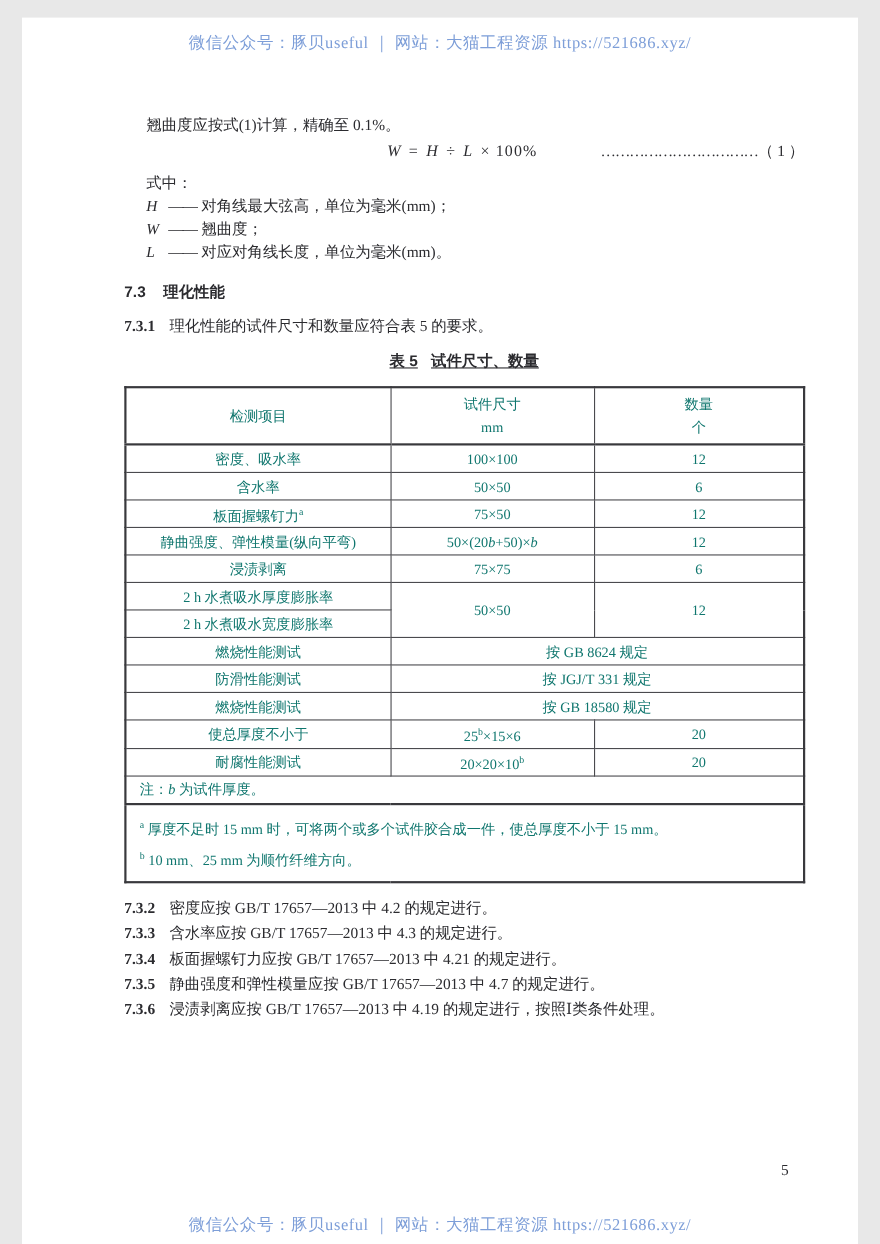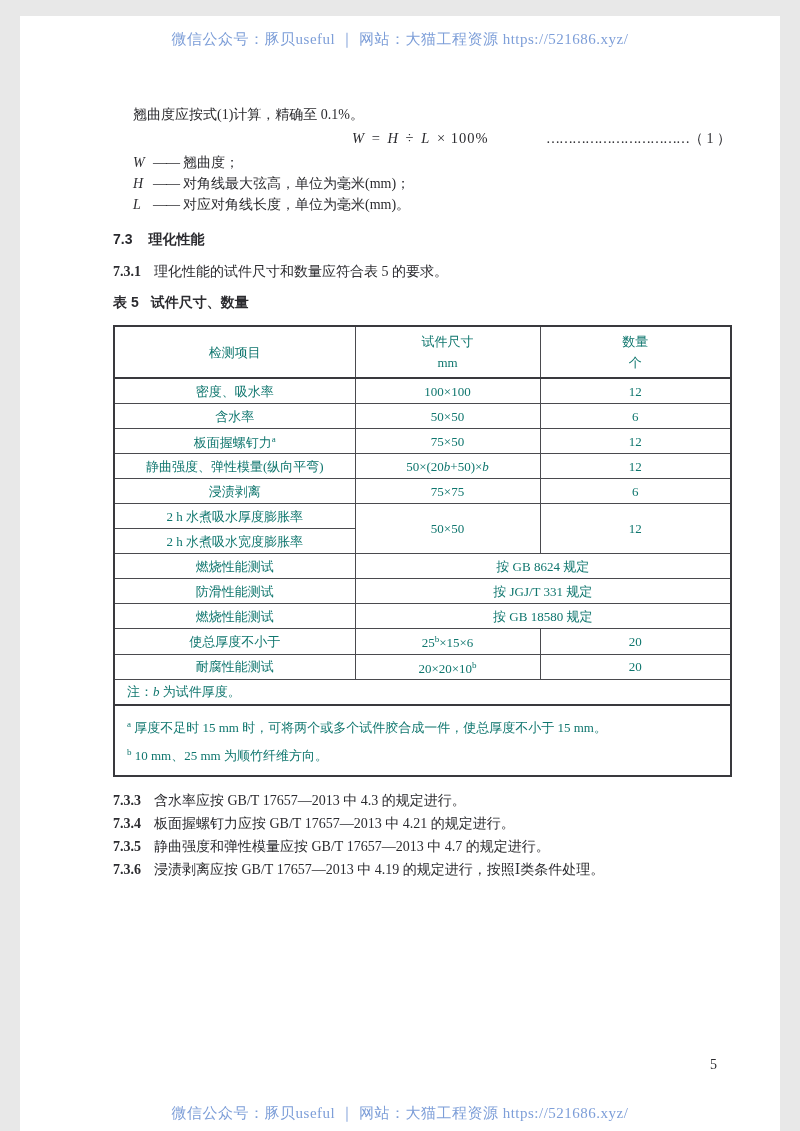--- a/index.html
+++ b/index.html
@@ -38,22 +38,22 @@
   .def-line { padding-left:20px; }
   .def-sym { display:inline-block; width:20px; font-style:italic; }
   .def-dash { letter-spacing:-1px; margin-right:4px; }
 
   .closing { text-indent:20px; }
 
   .h73 { margin-top:14px; font-weight:bold; font-family:"Liberation Sans","DejaVu Sans",sans-serif; font-size:14px; }
   .h73 .num { margin-right:16px; }
   .c731 { margin-top:11px; }
 
-  .tbl-title { margin-top:10px; text-align:left; font-weight:bold;
-    font-family:"Liberation Sans","DejaVu Sans",sans-serif; font-size:14px; }
+  .tbl-title { margin-top:10px; text-align:center; font-weight:bold;
+    font-family:"Liberation Sans","DejaVu Sans",sans-serif; font-size:14px;text-decoration:underline; }
   .tbl-title .t-label { margin-right:12px; }
 
   table.t5 { border-collapse:collapse; margin-top:12px; width:617px; table-layout:fixed;
     font-size:13px; color:#0f766e;font-family:Liberation Serif, serif; }
   table.t5 { border:2px solid #39393d; }
   .t5 td { border:1px solid #4a4a4e; text-align:center; padding:0; height:24px; }
   .t5 tr.hdr td { border-bottom:2px solid #39393d; height:50px; line-height:21px; }
   .t5 tr.note-row td { border-bottom:2px solid #39393d; text-align:left; padding-left:12px; }
   .t5 tr.fn-row td { text-align:left; padding:6px 10px 6px 12px; line-height:25px; }
   sup { font-size:9px; }
@@ -79,23 +79,24 @@
 
 
 
     <p class="indent" data-interactable="false">翘曲度应按式(1)计算，精确至 0.1%。</p>
 
     <div class="formula-line" data-interactable="false">
       <span class="formula-expr" data-interactable="false"><i>W</i> <span>=</span> <i>H</i> <span>÷</span> <i>L</i> <span>× 100%</span></span>
       <span class="formula-right" data-interactable="false"><span class="formula-leader" data-interactable="false">……………………………</span><span>（ 1 ）</span></span>
     </div>
 
+    <p class="indent where" data-interactable="false">式中：</p>
 
+    <p class="def-line" data-interactable="false"><span class="def-sym" data-interactable="false">H</span><span class="def-dash" data-interactable="false">——</span><span data-interactable="false">对角线最大弦高，单位为毫米(mm)；</span></p>
     <p class="def-line" data-interactable="false"><span class="def-sym" data-interactable="false">W</span><span class="def-dash" data-interactable="false">——</span><span data-interactable="false">翘曲度；</span></p>
-    <p class="def-line" data-interactable="false"><span class="def-sym" data-interactable="false">H</span><span class="def-dash" data-interactable="false">——</span><span data-interactable="false">对角线最大弦高，单位为毫米(mm)；</span></p>
     <p class="def-line" data-interactable="false"><span class="def-sym" data-interactable="false">L</span><span class="def-dash" data-interactable="false">——</span><span data-interactable="false">对应对角线长度，单位为毫米(mm)。</span></p>
 
 
     <p class="h73" data-interactable="false"><span class="num" data-interactable="false">7.3</span><span data-interactable="false">理化性能</span></p>
 
     <p class="c731" data-interactable="false"><span class="num" data-interactable="false">7.3.1</span><span data-interactable="false">理化性能的试件尺寸和数量应符合表 5 的要求。</span></p>
 
     <p class="tbl-title" data-interactable="false"><span class="t-label" data-interactable="false">表 5</span><span data-interactable="false">试件尺寸、数量</span></p>
 
     <table class="t5" data-interactable="false">
@@ -171,20 +172,21 @@
       <tr class="fn-row" data-interactable="false">
         <td colspan="3" data-interactable="false">
           <div data-interactable="false"><sup>a</sup>&nbsp;<span>厚度不足时 15 mm 时，可将两个或多个试件胶合成一件，使总厚度不小于 15 mm。</span></div>
           <div data-interactable="false"><sup>b</sup>&nbsp;<span>10 mm、25 mm 为顺竹纤维方向。</span></div>
         </td>
       </tr>
     </tbody>
       </table>
 
     <div class="clauses" data-interactable="false">
+      <p class="clause" data-interactable="false"><span class="num" data-interactable="false">7.3.2</span><span data-interactable="false">密度应按 GB/T 17657—2013 中 4.2 的规定进行。</span></p>
       <p class="clause" data-interactable="false"><span class="num" data-interactable="false">7.3.3</span><span data-interactable="false">含水率应按 GB/T 17657—2013 中 4.3 的规定进行。</span></p>
       <p class="clause" data-interactable="false"><span class="num" data-interactable="false">7.3.4</span><span data-interactable="false">板面握螺钉力应按 GB/T 17657—2013 中 4.21 的规定进行。</span></p>
       <p class="clause" data-interactable="false"><span class="num" data-interactable="false">7.3.5</span><span data-interactable="false">静曲强度和弹性模量应按 GB/T 17657—2013 中 4.7 的规定进行。</span></p>
       <p class="clause" data-interactable="false"><span class="num" data-interactable="false">7.3.6</span><span data-interactable="false">浸渍剥离应按 GB/T 17657—2013 中 4.19 的规定进行，按照Ⅰ类条件处理。</span></p>
     </div>
 
     <div class="page-number" data-interactable="false">
         <span>5</span>
       </div>
 

